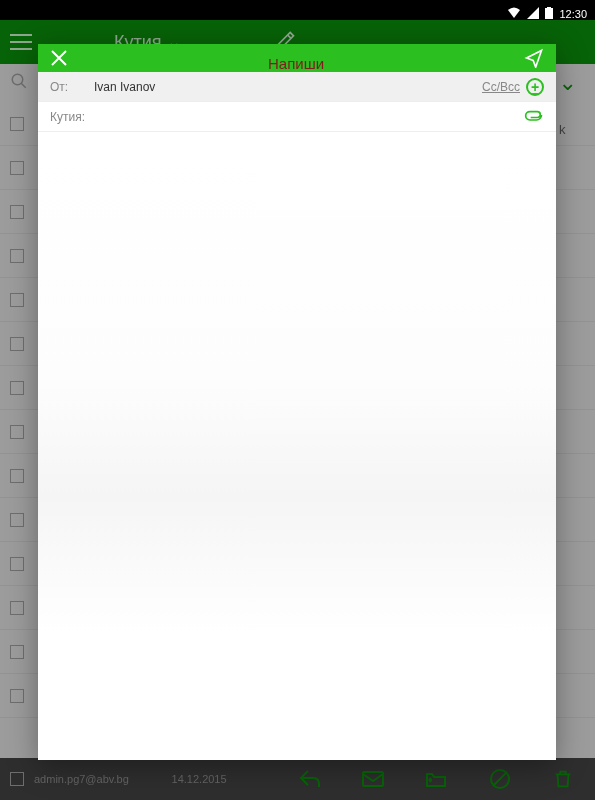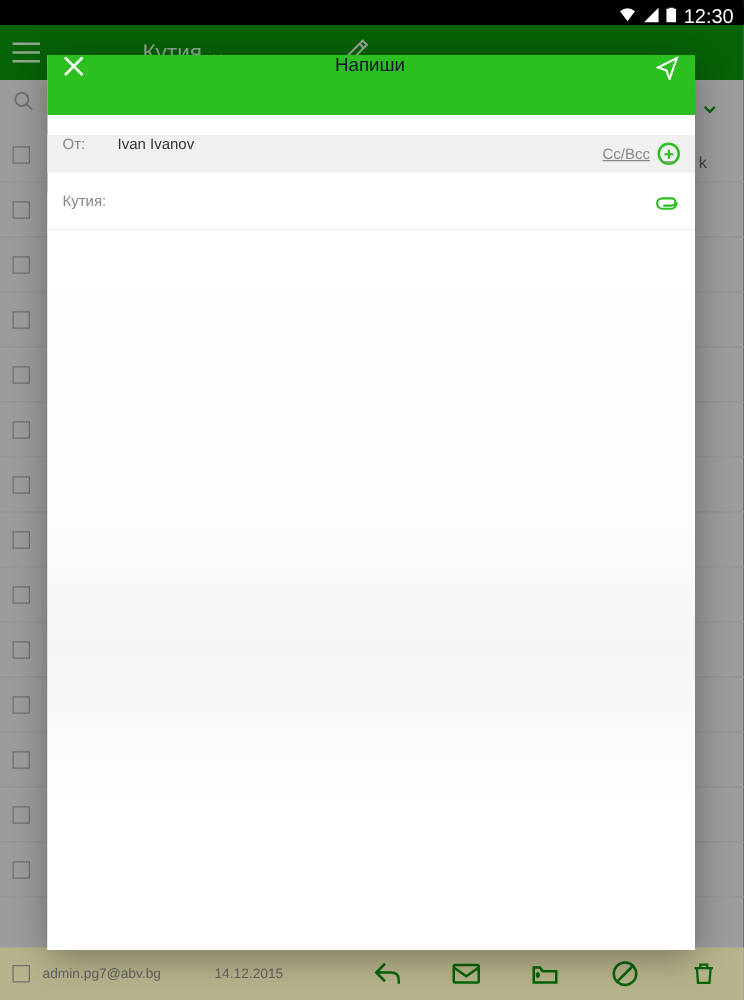--- a/index.html
+++ b/index.html
@@ -1,52 +1,52 @@
 <!DOCTYPE html>
 <html><head>
 <meta charset="utf-8">
 <style>
   * { box-sizing: border-box; margin: 0; padding: 0; }
   html, body { width: 595px; height: 800px; font-family: -apple-system, Helvetica, Arial, sans-serif; overflow: hidden; background: #000; }
   .root { position: relative; width: 595px; height: 800px; }
 
   
-  .status-bar { position: absolute; top: 4px; left: 0; right: 0; height: 20px; background: #000; color: #fff; display: flex; align-items: center; justify-content: flex-end; padding: 0 8px; font-size: 16px; gap: 4px; }
+  .status-bar { position: absolute; top: 4px; left: 0; right: 0; height: 20px; background: #000; color: #fff; display: flex; align-items: center; justify-content: flex-end; padding: 0 8px; font-size: 11px; gap: 4px; }
   .status-icons { display: flex; gap: 6px; align-items: center; }
 
   
   .bg-app { position: absolute; top: 20px; left: 0; right: 0; bottom: 0; background: #d9d9d9; }
   .bg-header { height: 44px; background: #0a8a0a; display: flex; align-items: center; padding: 0 10px; color: #c6e8c6; gap: 14px; }
   .hamburger { width: 22px; height: 16px; display: flex; flex-direction: column; justify-content: space-between; }
   .hamburger span { height: 2px; background: #c6e8c6; width: 100%; }
   .folder-name { font-size: 18px; font-weight: 400; margin-left: 68px; }
   .pin-icon { margin-left: 80px; color: #c6e8c6; }
   .search-row { height: 38px; display: flex; align-items: center; padding: 0 10px; }
   .search-left { color: #999; }
   .expand-chevron { margin-left: auto; color: #0a8a0a; font-size: 22px; padding-right: 8px; }
   .bg-list { }
   .bg-row { height: 44px; display: flex; align-items: center; padding: 0 10px; border-bottom: 1px solid #ccc; }
   .bg-check { width: 14px; height: 14px; border: 1.5px solid #999; }
-  .bg-footer-row { position: absolute; bottom: 0; left: 0; right: 0; height: 42px; background: #fef9c3; display: flex; align-items: center; }
+  .bg-footer-row { position: absolute; bottom: 0; left: 0; right: 0; height: 42px; background: #404040; display: flex; align-items: center; }
   .bg-footer-left { display: flex; align-items: center; padding: 0 10px; gap: 10px; color: #8a8a8a; font-size: 11px; flex: 0 0 278px; flex-direction: row; }
   .bg-footer-text { line-height: 14px; }
   .bg-actions { flex: 1; display: flex; justify-content: space-around; align-items: center; color: #0a8a0a; }
   .act-ic { width: 24px; height: 24px; display: flex; align-items: center; justify-content: center; }
 
   
   .dim { position: absolute; top: 20px; left: 0; right: 0; bottom: 0; background: rgba(0,0,0,0.28); }
 
   
   .compose { position: absolute; top: 44px; left: 38px; width: 518px; height: 716px; background: #fff; box-shadow: 0 6px 28px rgba(0,0,0,0.35); display: flex; flex-direction: column; }
-  .compose-header { height: 48px; background: #2bbf1f; display: flex; align-items: flex-start; color: #0f172a; padding: 0 12px; }
+  .compose-header { height: 28px; background: #2bbf1f; display: flex; align-items: flex-end; color: #7f1d1d; padding: 0 12px; }
   .close-x { font-size: 20px; font-weight: 300; cursor: pointer; }
   .compose-title { flex: 1; text-align: center; font-size: 15px; }
   .send-btn { cursor: pointer; }
 
-  .field { height: 30px; display: flex; padding: 0 12px; border-bottom: 1px solid #eee; font-size: 12px; color: #666; background: #f6f6f6; margin-top: 16px; }
+  .field { height: 30px; display: flex; align-items: center; padding: 0 12px; border-bottom: 1px solid #eee; font-size: 12px; color: #666; background: #f6f6f6; }
   .field.first { background: #f0f0f0; }
   .field-label { color: #888; width: 44px; }
   .field-value { color: #333; }
   .field-right { margin-left: auto; display: flex; align-items: center; gap: 6px; color: #888; font-size: 12px; text-decoration: underline; }
   .plus-circle { width: 18px; height: 18px; border: 2px solid #2bbf1f; border-radius: 50%; display: flex; align-items: center; justify-content: center; color: #2bbf1f; font-size: 14px; font-weight: bold; line-height: 1; }
   .subject-row { background: #fff; }
   .attach-icon { margin-left: auto; color: #2bbf1f; }
   .compose-body { flex: 1; background: #fff; background: linear-gradient(180deg, #fff 0%, #fdfdfd 40%, #f5f5f5 58%, #fff 80%); }
 
   .right-peek { position: absolute; top: 66px; right: 0; width: 36px; color: #888; font-size: 9px; }

